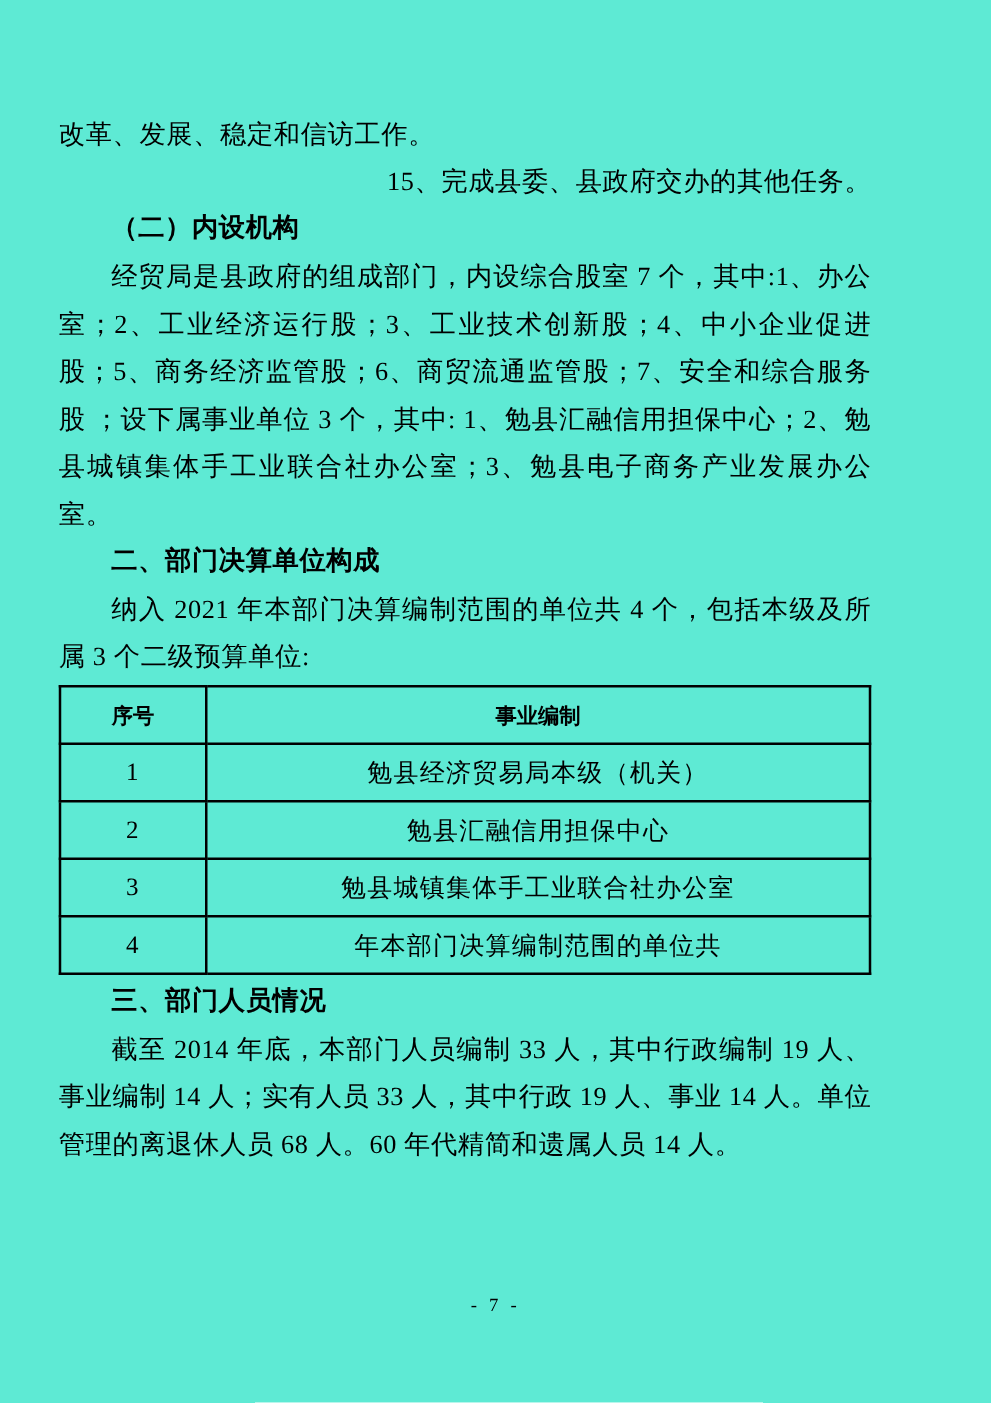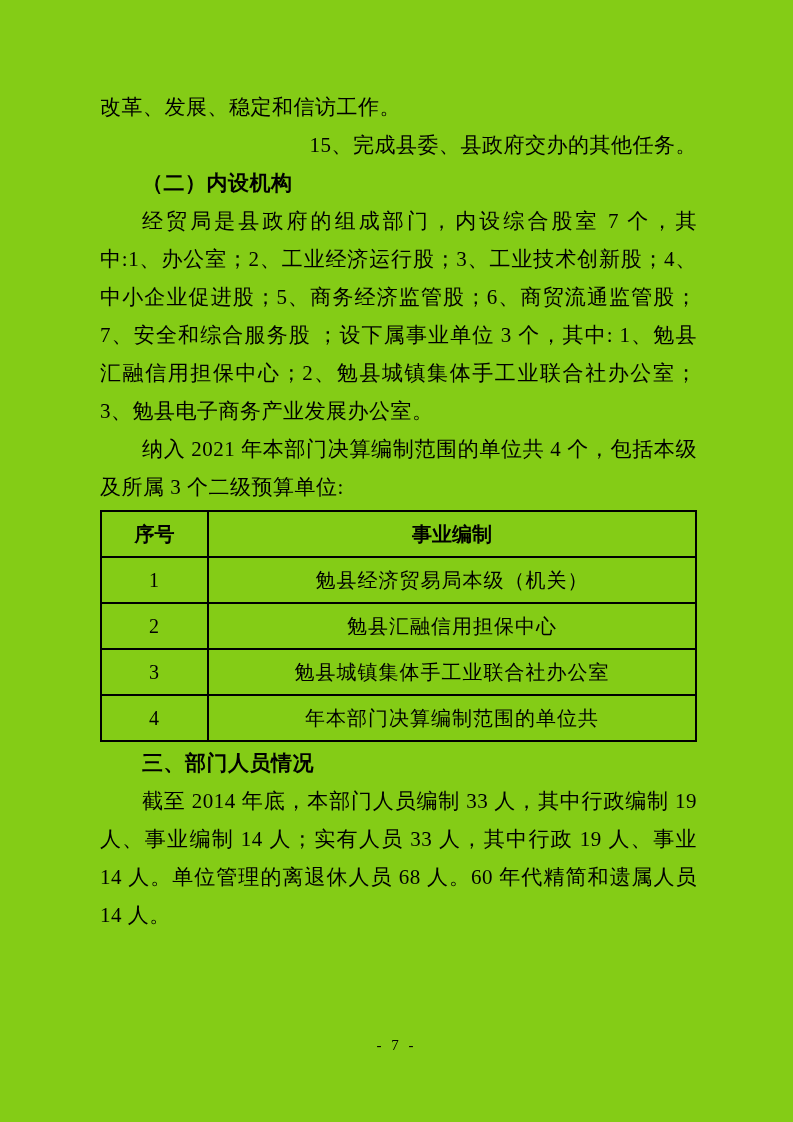--- a/index.html
+++ b/index.html
@@ -5,23 +5,23 @@
   html, body {
     margin: 0;
     padding: 0;
     background: #ffffff;
   }
   .page {
     position: relative;
     width: 793px;
     height: 1122px;
     margin: 0 auto;
-    background: #84cc16;
+    background: #5eead4;
     box-sizing: border-box;
-    padding: 88px 96px 0 100px;
+    padding: 88px 96px 0 47px;
     color: #000000;
     font-family: "Liberation Serif", "DejaVu Serif", serif;
     overflow: hidden;
   }
   .body-text p {
     margin: 0;
     font-size: 21px;
     line-height: 38px;
     letter-spacing: 0.5px;
   }
@@ -46,21 +46,21 @@
   table.unit-table td {
     border: 2px solid #000000;
     height: 44px;
     text-align: center;
     vertical-align: middle;
     padding: 0 4px;
   }
   table.unit-table th {
     font-family: Liberation Mono, monospace;
     font-weight: 700;
-    font-size: 20px;
+    font-size: 17px;
   }
   table.unit-table td {
     font-family: "Liberation Serif", "DejaVu Serif", serif;
     font-weight: 400;
     font-size: 20px;
     letter-spacing: 1px;
   }
   col.col-index { width: 18%; }
   col.col-name  { width: 82%; }
   .page-number {
@@ -81,20 +81,21 @@
   <div class="body-text">
 
     <p>改革、发展、稳定和信访工作。</p>
 
     <p class="indent">15、完成县委、县政府交办的其他任务。</p>
 
     <p class="heading">（二）内设机构</p>
 
     <p class="indent justify">经贸局是县政府的组成部门，内设综合股室 7 个，其中:1、办公室；2、工业经济运行股；3、工业技术创新股；4、中小企业促进股；5、商务经济监管股；6、商贸流通监管股；7、安全和综合服务股 ；设下属事业单位 3 个，其中: 1、勉县汇融信用担保中心；2、勉县城镇集体手工业联合社办公室；3、勉县电子商务产业发展办公室。</p>
 
+    <p class="heading">二、部门决算单位构成</p>
 
     <p class="indent justify">纳入 2021 年本部门决算编制范围的单位共 4 个，包括本级及所属 3 个二级预算单位:</p>
 
     <table class="unit-table">
       <colgroup>
         <col class="col-index">
         <col class="col-name">
       </colgroup>
       <thead>
         <tr>

